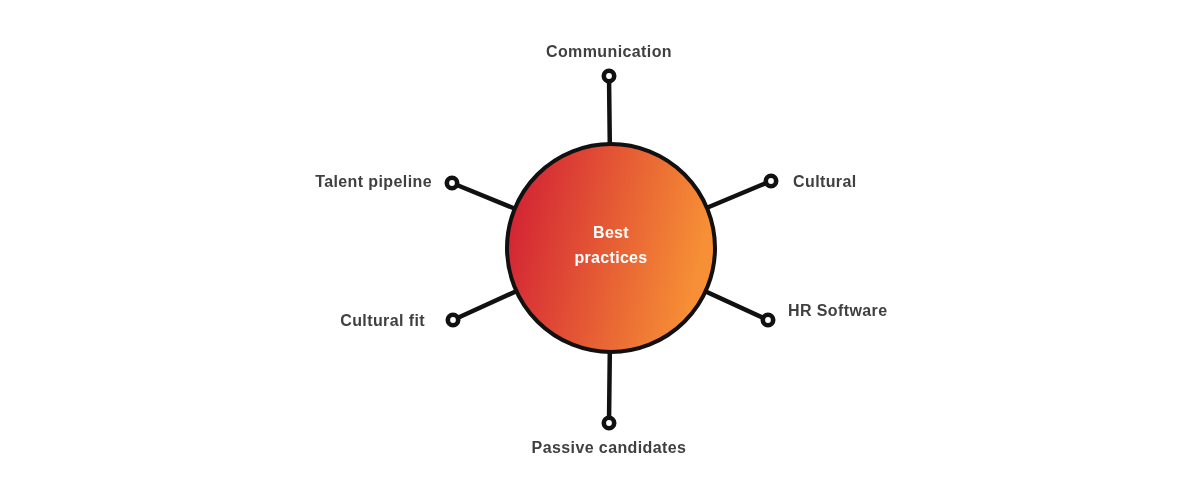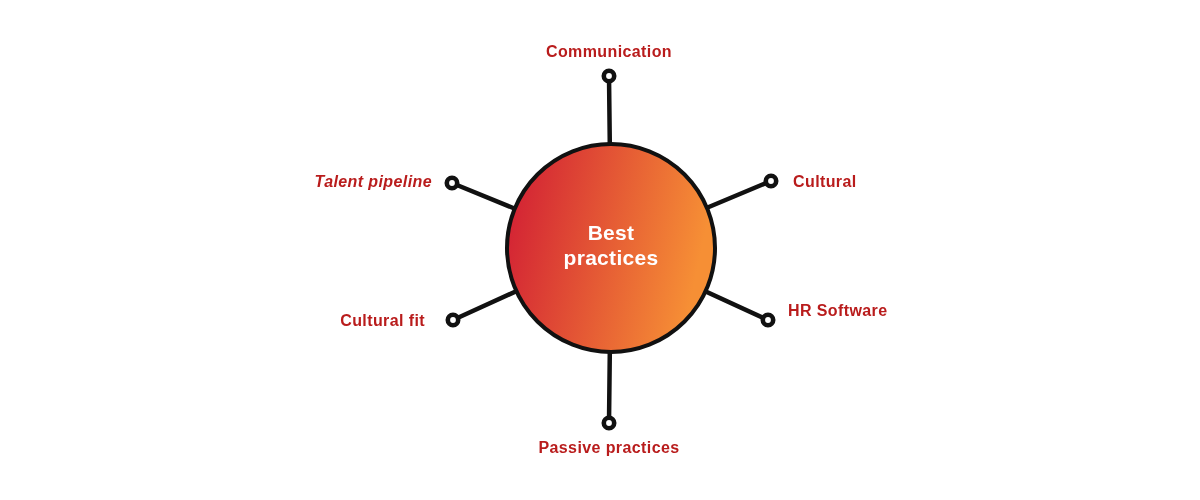--- a/index.html
+++ b/index.html
@@ -35,34 +35,34 @@
   }
   .hub-circle {
     stroke: #111111;
     stroke-width: 4;
   }
   .node-label {
     position: absolute;
     font-size: 16px;
     font-weight: 700;
     letter-spacing: 0.4px;
-    color: #b91c1c;
+    color: #404040;
     white-space: nowrap;
   }
   .label-center { transform: translate(-50%, -50%); }
   .label-left   { transform: translate(-100%, -50%); }
   .label-right  { transform: translate(0, -50%); }
   .hub-label {
     position: absolute;
     left: 611px;
     top: 245px;
     width: 112px;
     transform: translate(-50%, -50%);
     text-align: center;
-    font-size: 21px;
+    font-size: 16px;
     line-height: 25px;
     font-weight: 700;
     letter-spacing: 0.3px;
     color: #ffffff;
   }
 </style>
 </head>
 <body>
 
 <div class="stage">
@@ -93,19 +93,19 @@
   </svg>
 
   <div class="hub-label">Best practices</div>
 
   <div class="node-label label-center" style="left:609px; top:52px;">Communication</div>
 
   <div class="node-label label-right" style="left:793px; top:182px;">Cultural</div>
 
   <div class="node-label label-right" style="left:788px; top:311px;">HR Software</div>
 
-  <div class="node-label label-center" style="left:609px; top:448px;">Passive practices</div>
+  <div class="node-label label-center" style="left:609px; top:448px;">Passive candidates</div>
 
   <div class="node-label label-left" style="left:425px; top:321px;">Cultural fit</div>
 
-  <div class="node-label label-left" style="left:432px; top:182px;font-style:italic;">Talent pipeline</div>
+  <div class="node-label label-left" style="left:432px; top:182px;">Talent pipeline</div>
 
 </div>
 
 </body></html>

